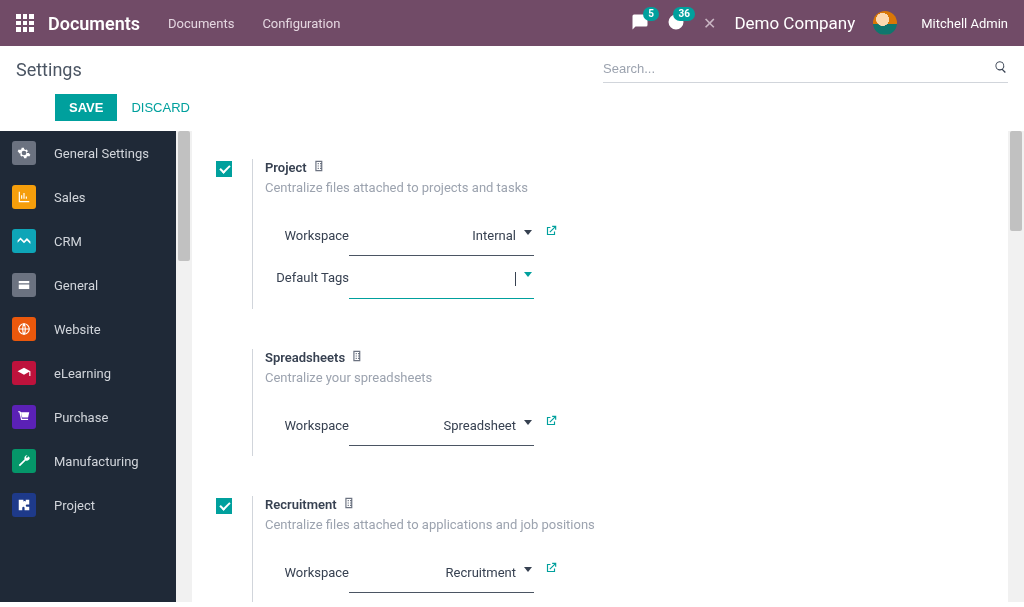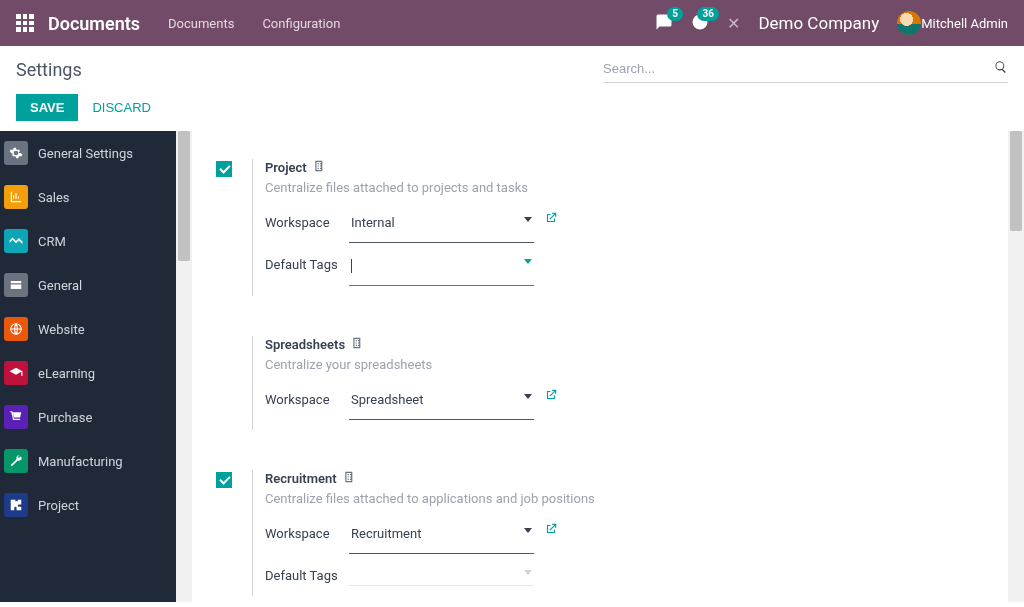--- a/index.html
+++ b/index.html
@@ -9,49 +9,49 @@
   .apps-icon span { background: #fff; }
   .brand { font-size: 18px; font-weight: 600; margin-right: 28px; }
   .topnav { display: flex; gap: 28px; }
   .topnav a { color: #e5d7e1; text-decoration: none; font-size: 13px; cursor: pointer; }
   .top-right { margin-left: auto; display: flex; align-items: center; gap: 18px; }
   .chat-wrap { position: relative; cursor: pointer; }
   .chat-icon svg { width: 18px; height: 18px; fill: #fff; }
   .badge { position: absolute; top: -6px; right: -10px; background: #00a09d; color: #fff; font-size: 10px; font-weight: 700; border-radius: 8px; padding: 1px 5px; line-height: 12px; }
   .x-icon { color: #c9b5c3; font-size: 16px; cursor: pointer; }
   .company { font-size: 17px; cursor: pointer; }
-  .user-wrap { display: flex; align-items: center; gap: 0; cursor: pointer; }
+  .user-wrap { display: flex; align-items: center; gap: 24px; cursor: pointer; }
   .avatar { width: 24px; height: 24px; border-radius: 50%; background: #d97706; background-image: radial-gradient(circle at 40% 35%, #fcd9b0 0 30%, transparent 31%), linear-gradient(#0f766e,#0f766e); background-size: 100% 100%, 100% 45%; background-position: center, center bottom; background-repeat: no-repeat; }
   .subheader { height: 46px; display: flex; align-items: center; padding: 0 16px; border-bottom: none; gap: 37px; }
   .page-title { font-size: 18px; color: #4b5563; }
   .search-wrap { margin-left: auto; width: 405px; position: relative; border-bottom: 1px solid #d1d5db; display: flex; align-items: center; }
   .search-wrap input { border: none; outline: none; width: 100%; font-size: 13px; padding: 6px 0; color: #374151; }
   .search-wrap input::placeholder { color: #9ca3af; }
   .search-icon { color: #4b5563; font-size: 14px; }
-  .toolbar { padding: 2px 16px 10px; display: flex; gap: 14px; align-items: center; }
+  .toolbar { padding: 2px 16px 10px; display: flex; gap: 14px; align-items: center; margin-left: 39px; }
   .btn-save { background: #00a09d; color: #fff; border: none; padding: 6px 14px; font-weight: 700; font-size: 13px; cursor: pointer; }
   .btn-discard { background: none; border: none; color: #00a09d; font-weight: 400; font-size: 13px; cursor: pointer; }
   .body { display: flex; height: 471px; }
   .sidebar-wrap { display: flex; }
   .sidebar { width: 176px; background: #1f2937; color: #d1d5db; overflow-y: auto; }
-  .side-item { display: flex; align-items: center; gap: 10px; padding: 10px 4px; cursor: pointer; font-size: 13px; }
+  .side-item { display: flex; align-items: center; gap: 18px; padding: 10px 12px; cursor: pointer; font-size: 13px; }
   .side-icon { width: 24px; height: 24px; border-radius: 3px; display: flex; align-items: center; justify-content: center; font-size: 13px; color: #fff; flex-shrink: 0; }
   .side-icon svg { width: 14px; height: 14px; fill: #fff; }
   .scroll-gutter { width: 16px; background: #f1f1f1; position: relative; }
   .scroll-thumb { position: absolute; left: 2px; right: 2px; background: #c1c1c1; border-radius: 2px; }
   .content-wrap { flex: 1; display: flex; position: relative; }
   .content { flex: 1; padding: 28px 24px; overflow-y: auto; }
   .setting-row { display: flex; margin-bottom: 40px; }
   .check-cell { width: 36px; padding-top: 2px; }
   .checkbox { width: 16px; height: 16px; border: 2px solid #00a09d; background: #00a09d; position: relative; cursor: pointer; }
   .checkbox::after { content: ""; position: absolute; left: 4px; top: 0px; width: 4px; height: 8px; border: solid #fff; border-width: 0 2px 2px 0; transform: rotate(45deg); }
   .setting-body { border-left: 1px solid #d1d5db; padding-left: 12px; flex: 1; }
   .setting-title { font-weight: 600; color: #374151; display: flex; align-items: center; gap: 6px; }
   .setting-desc { color: #9ca3af; margin-top: 4px; }
-  .fields { margin-top: 16px; }
+  .fields { margin-top: 29px; text-align: right; }
   .field-row { display: flex; align-items: flex-start; margin-bottom: 10px; }
   .field-label { width: 84px; color: #374151; padding-top: 4px; }
   .field-control { width: 185px; position: relative; }
   .select-line { border-bottom: 1px solid #4b5563; padding: 4px 18px 12px 2px; position: relative; cursor: pointer; min-height: 22px; }
   .select-line.teal { border-bottom: 1px solid #00a09d; }
   .caret { position: absolute; right: 2px; top: 6px; width: 0; height: 0; border-left: 4px solid transparent; border-right: 4px solid transparent; border-top: 5px solid #374151; }
   .caret.teal { border-top-color: #00a09d; }
   .caret.gray { border-top-color: #d1d5db; }
   .ext-link { margin-left: 10px; color: #00a09d; cursor: pointer; }
   .ext-link svg { width: 14px; height: 14px; fill: #00a09d; }

